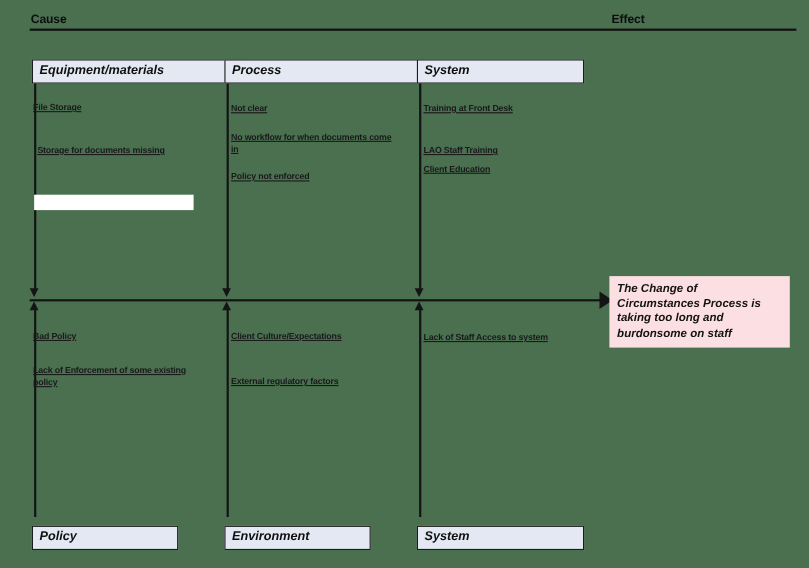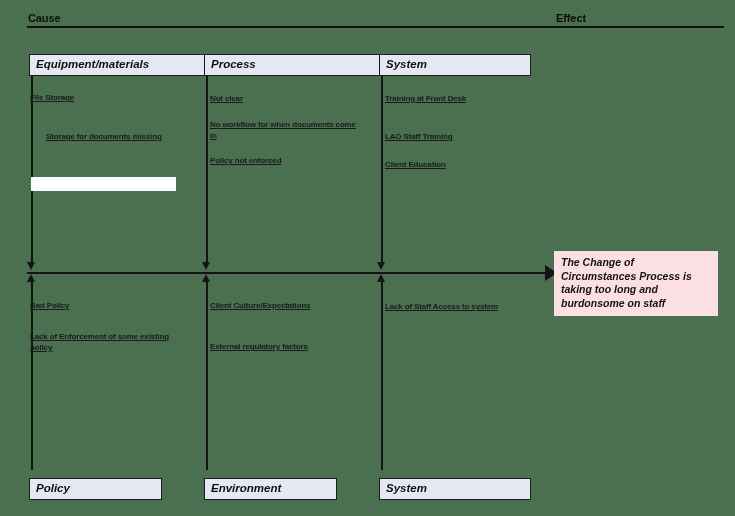--- a/index.html
+++ b/index.html
@@ -149,21 +149,21 @@
 
   <div id="top-rule"></div>
 
   <div class="cat-box" style="left:29px; top:54px; width:192px;">Equipment/materials</div>
 
   <div class="bone" style="left:31px; top:76px; height:188px;"></div>
   <div class="bone-arrow down" style="left:27px; top:262px;"></div>
 
   <div class="cause-item" style="left:30px; top:92px; width:155px;">File Storage</div>
 
-  <div class="cause-item" style="left:46px; top:131px; width:160px;">Storage for documents missing</div>
+  <div class="cause-item" style="left:34px; top:131px; width:160px;">Storage for documents missing</div>
 
   <div id="blank-field"></div>
 
   <div class="bone" style="left:31px; top:280px; height:190px;"></div>
   <div class="bone-arrow up" style="left:27px; top:274px;"></div>
 
   <div class="cause-item" style="left:30px; top:300px; width:160px;">Bad Policy</div>
 
   <div class="cause-item" style="left:30px; top:331px; width:160px;">Lack of Enforcement of some existing policy</div>
 
@@ -192,21 +192,21 @@
 
   <div class="cat-box" style="left:379px; top:54px; width:152px;">System</div>
 
   <div class="bone" style="left:381px; top:76px; height:188px;"></div>
   <div class="bone-arrow down" style="left:377px; top:262px;"></div>
 
   <div class="cause-item" style="left:385px; top:93px; width:145px;">Training at Front Desk</div>
 
   <div class="cause-item" style="left:385px; top:131px; width:145px;">LAO Staff Training</div>
 
-  <div class="cause-item" style="left:385px; top:159px; width:145px;">Client Education</div>
+  <div class="cause-item" style="left:385px; top:148px; width:145px;">Client Education</div>
 
   <div class="bone" style="left:381px; top:280px; height:190px;"></div>
   <div class="bone-arrow up" style="left:377px; top:274px;"></div>
 
   <div class="cause-item" style="left:385px; top:301px; width:150px;">Lack of Staff Access to system</div>
 
   <div class="cat-box" style="left:379px; top:478px; width:152px;">System</div>
 
   <div id="spine"></div>
   <div id="spine-head"></div>

